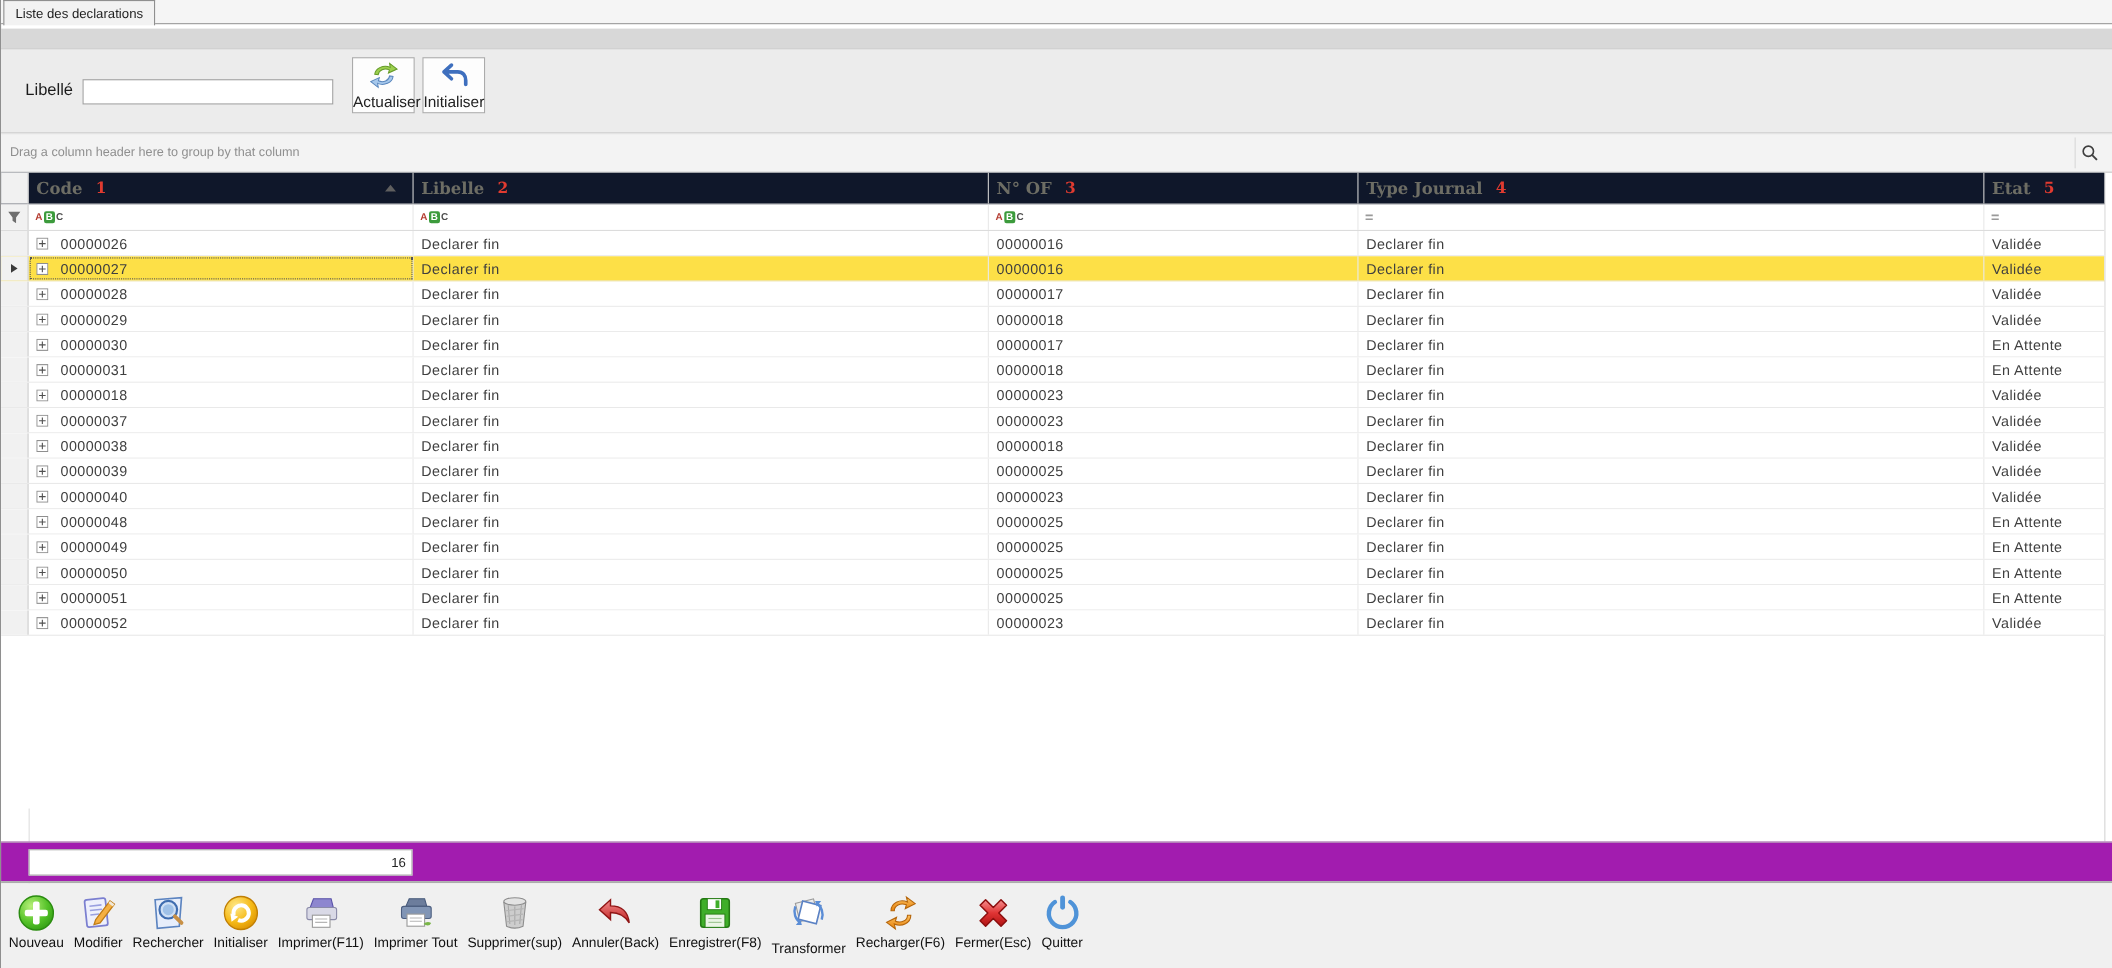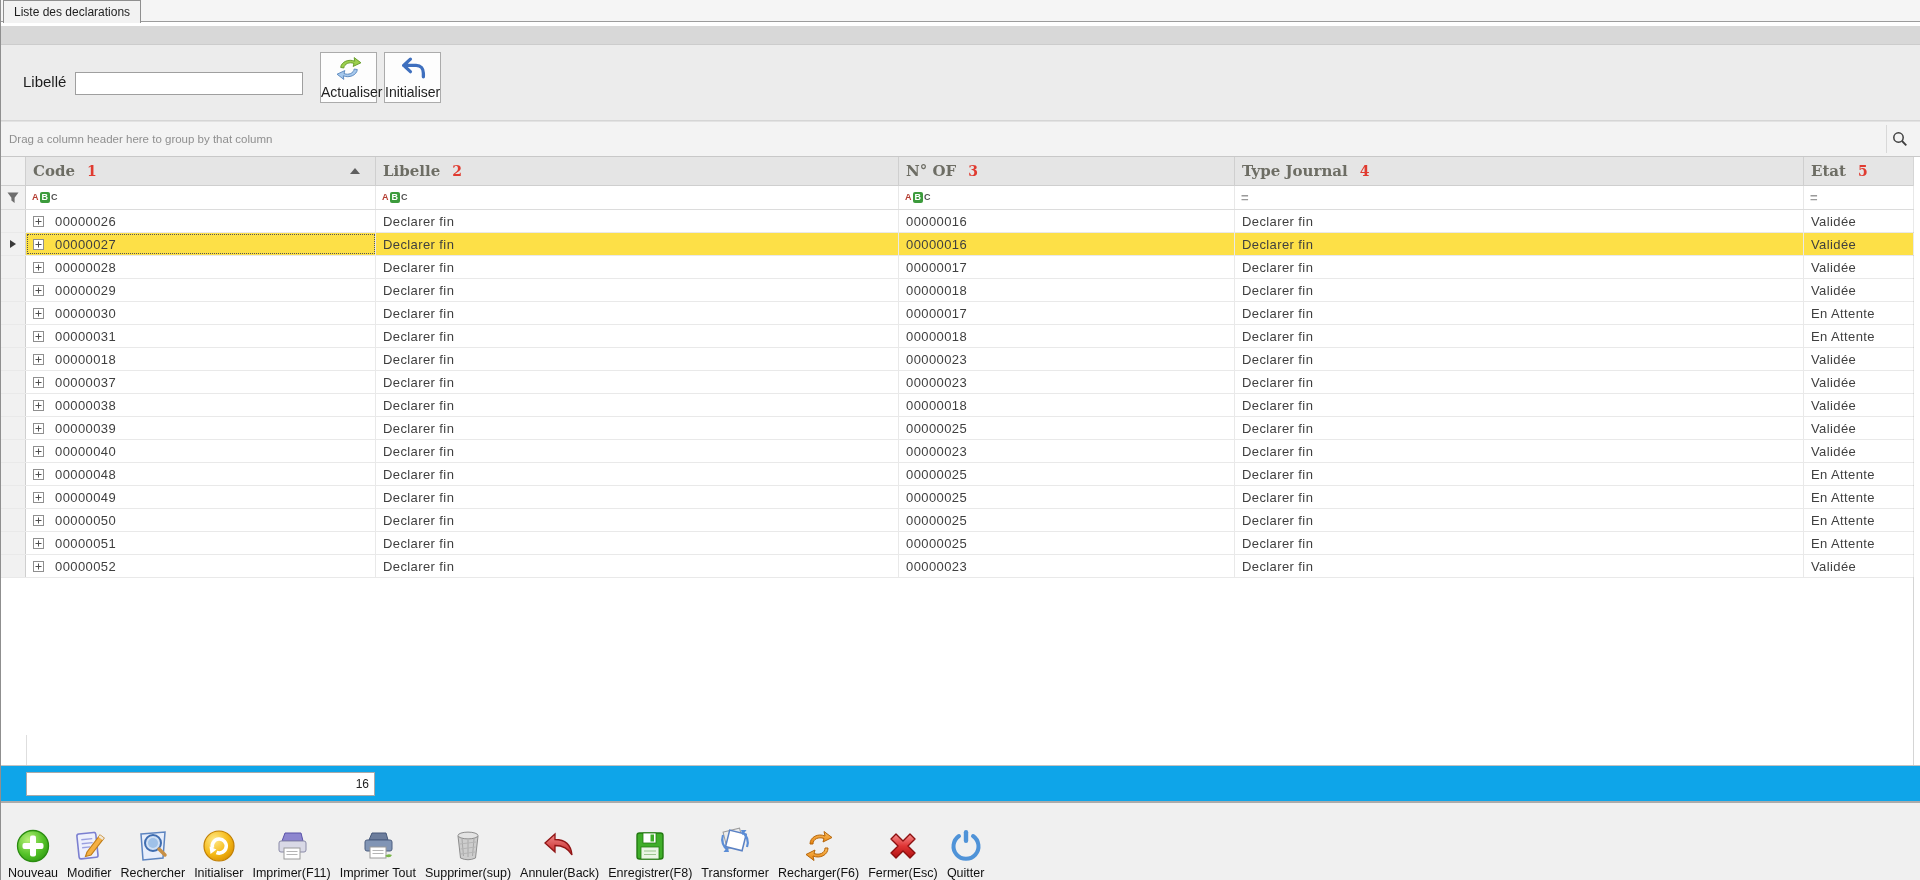--- a/index.html
+++ b/index.html
@@ -31,21 +31,21 @@
   
   .groupbar{position:absolute;left:0;top:121px;right:0;height:36px;background:#f3f3f3;
             border-top:1px solid #e2e2e2;border-bottom:1px solid #c8c8c8;box-sizing:border-box;padding-left:12px;}
   .gtext{position:absolute;left:8px;top:50%;transform:translateY(-50%);font-size:11.5px;color:#8f8f8f;}
   .search-btn{position:absolute;right:7px;top:3px;bottom:3px;width:26px;border-left:1px solid #d8d8d8;
               display:flex;align-items:center;justify-content:center;}
 
   
   .grid{position:absolute;left:0;top:157px;width:1913px;height:608px;background:#fff;
         border-right:1px solid #d5d5d5;box-sizing:border-box;}
-  .header-row{display:flex;height:29px;background:#e5e5e5;border-bottom:1px solid #cfcfcf;box-sizing:border-box;}
+  .header-row{display:flex;height:29px;background:#0f172a;border-bottom:1px solid #cfcfcf;box-sizing:border-box;}
   .h-ind{width:25px;flex:none;background:#f1f1f1;border-right:1px solid #cfcfcf;box-sizing:border-box;}
   .h-cell{display:flex;align-items:center;padding-left:7px;border-right:1px solid #cfcfcf;box-sizing:border-box;
           font-family:"DejaVu Serif",serif;font-weight:bold;font-size:15px;color:#6d6d64;flex:none;}
   .h-num{color:#e03b30;margin-left:12px;font-size:14px;}
   .sort-arrow{margin-left:auto;margin-right:15px;width:0;height:0;
               border-left:5px solid transparent;border-right:5px solid transparent;border-bottom:6px solid #5f5f5f;}
   .w-code{width:350px;} .w-libelle{width:523px;} .w-nof{width:336px;} .w-type{width:569px;}
   .w-etat{width:110px;border-right:none;}
 
   .filter-row{display:flex;height:24px;background:#fff;border-bottom:1px solid #dcdcdc;box-sizing:border-box;}
@@ -64,30 +64,30 @@
          display:flex;align-items:center;justify-content:center;}
   .row.selected .r-ind::after{content:"";width:0;height:0;
          border-top:4px solid transparent;border-bottom:4px solid transparent;border-left:6px solid #3a3a3a;}
   .cell{display:flex;align-items:center;padding-left:7px;border-right:1px solid #e9e9e9;box-sizing:border-box;
         font-size:13px;color:#3f3f3f;letter-spacing:0.4px;white-space:nowrap;overflow:hidden;flex:none;}
   .row.selected .c-code{outline:1px dotted #555;outline-offset:-2px;}
   .expand{margin-right:11px;flex:none;}
   .grid-vline{position:absolute;left:25px;top:578px;width:1px;height:187px;background:#dedede;}
 
   
-  .footer{position:absolute;left:0;top:765px;right:0;height:36px;background:#0ea5e9;
+  .footer{position:absolute;left:0;top:765px;right:0;height:36px;background:#a21caf;
           border-top:1px solid #c2c2c2;box-sizing:border-box;}
   .footer-box{position:absolute;left:25px;top:6px;width:349px;height:24px;background:#fff;
               border:1px solid #a9a9a9;box-sizing:border-box;display:flex;align-items:center;
               justify-content:flex-end;padding-right:5px;font-size:12px;color:#222;}
 
   
   .sep{position:absolute;left:0;top:801px;right:0;height:2px;background:#ababab;}
   .toolbar{position:absolute;left:0;top:803px;right:0;height:77px;background:#f0f0f0;
-           display:flex;align-items:flex-end;gap:9px;padding:8px 0 0 7px;box-sizing:border-box;}
+           display:flex;align-items:flex-start;gap:9px;padding:8px 0 0 7px;box-sizing:border-box;}
   .tb-item{display:flex;flex-direction:column;align-items:center;gap:1px;cursor:default;}
   .tb-icon{width:38px;height:38px;display:block;}
   .tb-label{font-size:12.5px;color:#111;white-space:nowrap;}
   .tb-item.lower .tb-label{margin-top:5px;}
 </style>
 </head>
 <body>
 
 <div class="app">
 

